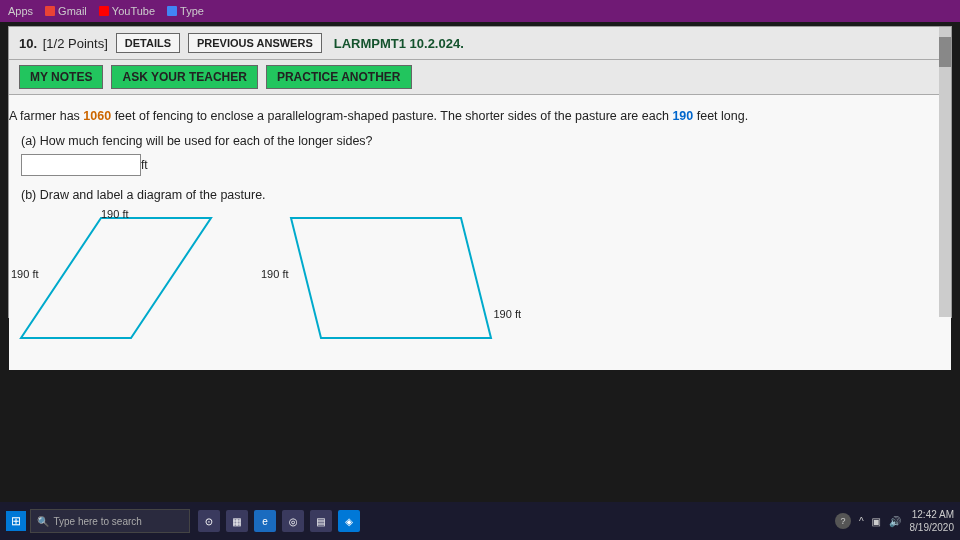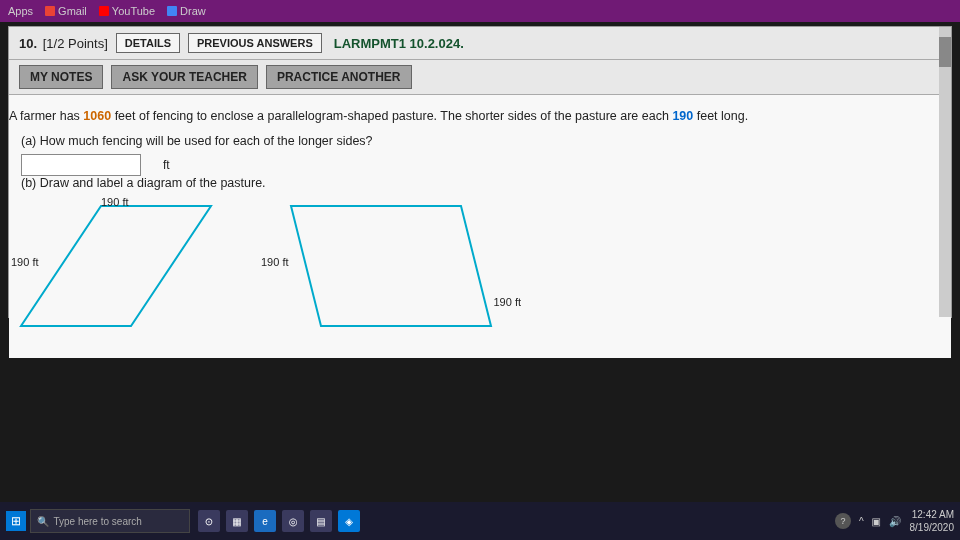--- a/index.html
+++ b/index.html
@@ -81,21 +81,21 @@
     .btn-row {
       background: #e8e8e8;
       border-bottom: 1px solid #aaa;
       padding: 5px 10px;
       display: flex;
       align-items: center;
       gap: 8px;
     }
     .btn-action {
       border: 1px solid #666;
-      background: #a3a3a3;
+      background: #22c55e;
       padding: 4px 10px;
       font-size: 12px;
       font-weight: bold;
       cursor: pointer;
       color: #222;
     }
 
     
     .content-body {
       padding: 12px 0;
@@ -117,22 +117,23 @@
     }
     .sub-question {
       font-size: 12.5px;
       color: #222;
       margin-bottom: 6px;
       margin-left: 12px;
     }
     .input-row {
       display: flex;
       align-items: center;
-      gap: 22px;
+      gap: 0;
       margin-left: 12px;
+      margin-bottom: 12px;
     }
     .answer-input {
       width: 120px;
       height: 22px;
       border: 1px solid #888;
       background: #fff;
       font-size: 12px;
       padding: 2px 4px;
     }
     .unit-label {
@@ -251,21 +252,21 @@
   <span class="browser-bar-item">
     <span class="favicon favicon-gmail"></span>
     <span>Gmail</span>
   </span>
   <span class="browser-bar-item">
     <span class="favicon favicon-yt"></span>
     <span>YouTube</span>
   </span>
   <span class="browser-bar-item">
     <span class="favicon favicon-maps"></span>
-    <span>Draw</span>
+    <span>Type</span>
   </span>
 </div>
 
 <div class="main-content">
 
   <div class="question-header">
     <span class="question-number">
       <span>10.</span>
       <span style="font-weight:normal; margin-left:2px;">[1/2 Points]</span>
     </span>

